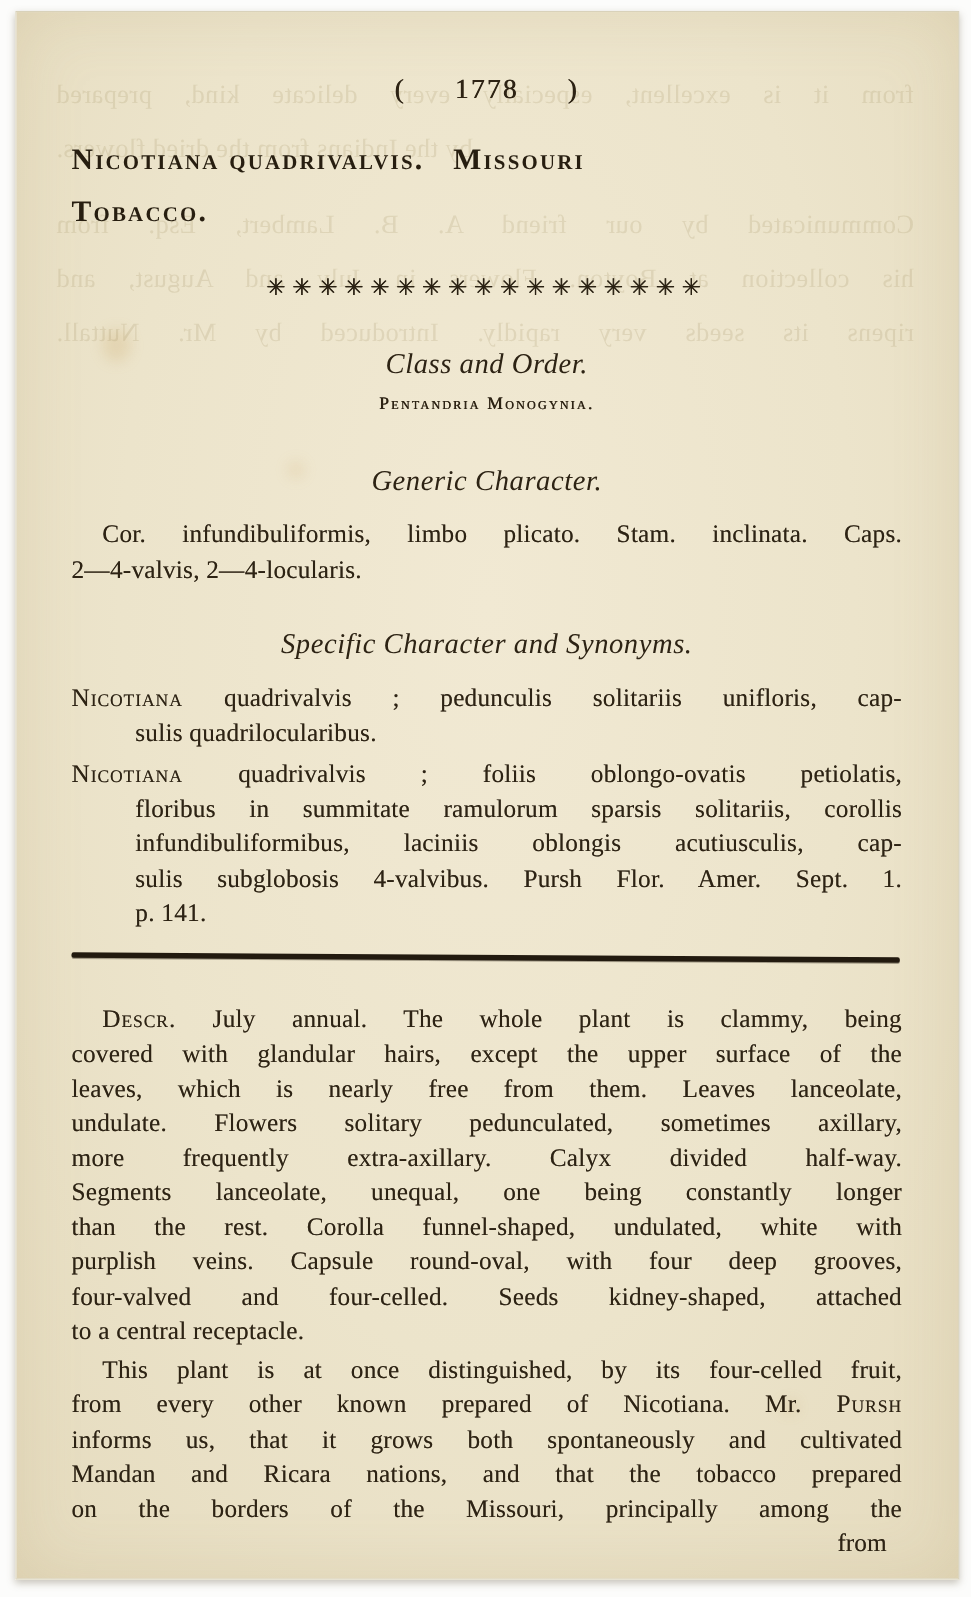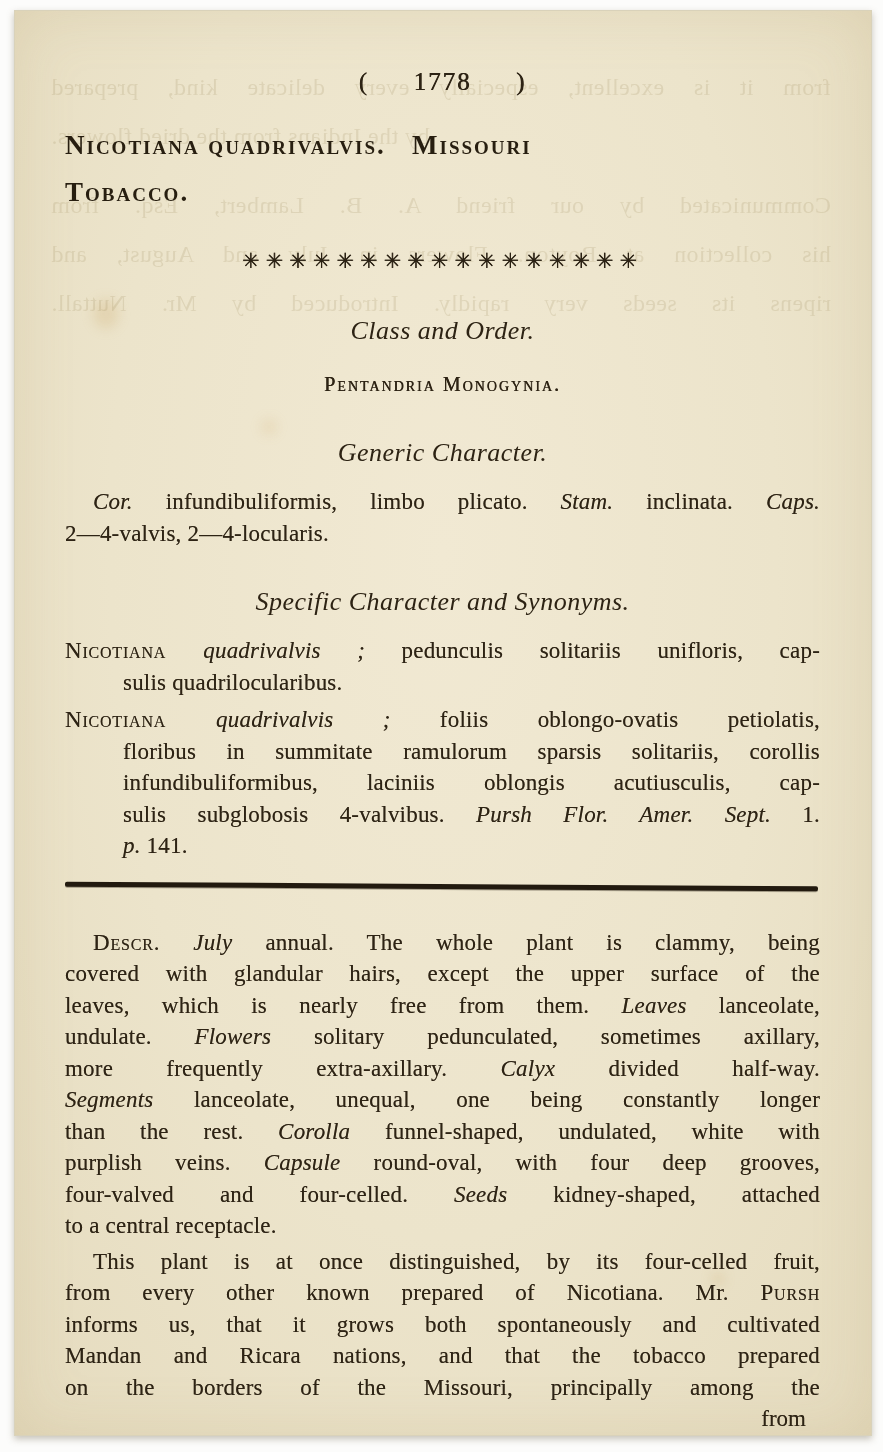--- a/index.html
+++ b/index.html
@@ -55,32 +55,32 @@
     text-align:center;margin-top:30px;font-size:21px;line-height:34px;
     letter-spacing:6px;color:#2a2113;
     font-family:"DejaVu Sans",sans-serif;
     text-shadow:.4px 0 0 currentColor;
   }
   .h-it{
     text-align:center;font-style:italic;font-size:26px;line-height:34px;
     letter-spacing:.5px;margin-top:36px;
   }
   .h-sc{
-    text-align:center;font-variant:small-caps;font-size:20px;line-height:32px;
-    letter-spacing:2px;margin-top:20px;text-shadow:.4px 0 0 currentColor;
+    text-align:center;font-variant:small-caps;font-size:16px;line-height:32px;
+    letter-spacing:2px;margin-top:4px;text-shadow:.4px 0 0 currentColor;
   }
   .para{margin-top:16px;}
   .tline{
     font-size:23px;line-height:31.5px;letter-spacing:.2px;
     text-shadow:0 0 .5px rgba(45,35,20,.55);
   }
   .just{text-align:justify;text-align-last:justify;}
   .ind1{padding-left:28px;}
   .cont{padding-left:58px;}
-  .seg-i{font-style:italic;}
+  .seg-i{}
   .seg-sc{font-variant:small-caps;letter-spacing:.8px;}
   .rule{
     height:5px;background:#221a0f;margin:22px 2px 38px 0;
     transform:rotate(0.35deg);border-radius:2px;
     box-shadow:0 1px 0 rgba(34,26,15,.35);
   }
   .catchword{
     font-size:23px;line-height:31.5px;text-align:right;padding-right:14px;
     text-shadow:0 0 .5px rgba(45,35,20,.55);
   }

